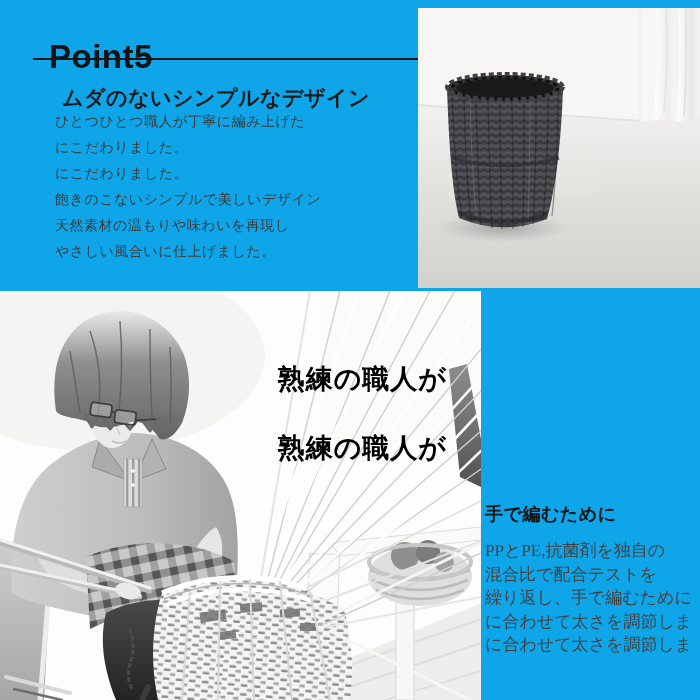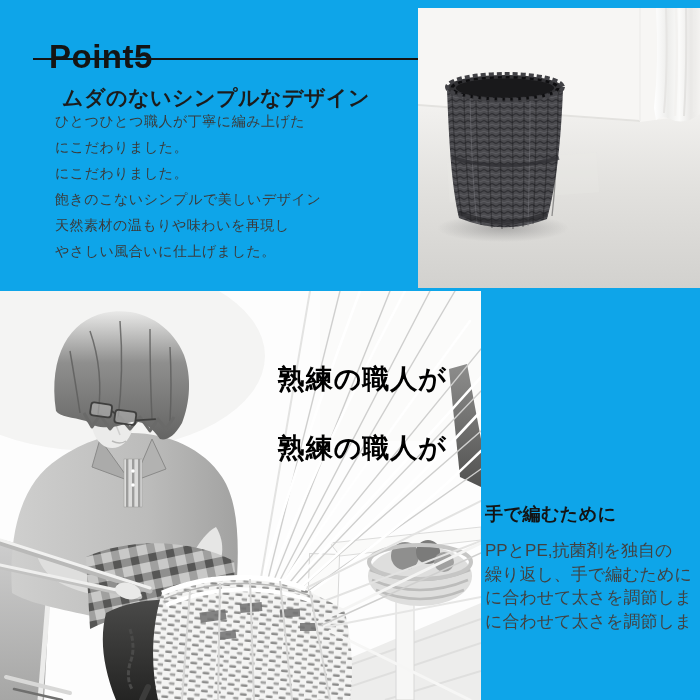--- a/index.html
+++ b/index.html
@@ -29,21 +29,21 @@
     font-size:27px;font-weight:bold;color:#000;line-height:39px;letter-spacing:1px;
   }
   .overlay-text .l2{margin-top:30px;}
   .overlay-text .l3{margin-top:36px;}
   .overlay-text div{white-space:nowrap;}
   .handweave{position:absolute;left:485px;top:504px;}
   .handweave-heading{
     font-size:18px;font-weight:bold;color:#141414;line-height:20px;
     letter-spacing:0.5px;white-space:nowrap;margin:0 0 15px 0;
   }
-  .handweave-body{font-size:17px;color:#424242;line-height:23.5px;letter-spacing:0;}
+  .handweave-body{font-size:17px;color:#424242;line-height:23.5px;letter-spacing:0;font-family:Liberation Serif, serif;}
   .handweave-body div{white-space:nowrap;}
 </style>
 </head>
 <body>
 
 <div class="page">
 
   <h1 class="point-title">Point5</h1>
   <div class="divider"></div>
   <h2 class="point-subtitle">ムダのないシンプルなデザイン</h2>
@@ -304,19 +304,20 @@
 
   <div class="overlay-text">
     <div class="l1">熟練の職人が</div>
     <div class="l2">熟練の職人が</div>
   </div>
 
   <aside class="handweave">
     <h3 class="handweave-heading">手で編むために</h3>
     <div class="handweave-body">
       <div>PPとPE,抗菌剤を独自の</div>
+      <div>混合比で配合テストを</div>
       <div>繰り返し、手で編むために</div>
       <div>に合わせて太さを調節しま</div>
       <div>に合わせて太さを調節しま</div>
     </div>
   </aside>
 
 </div>
 
 </body></html>

